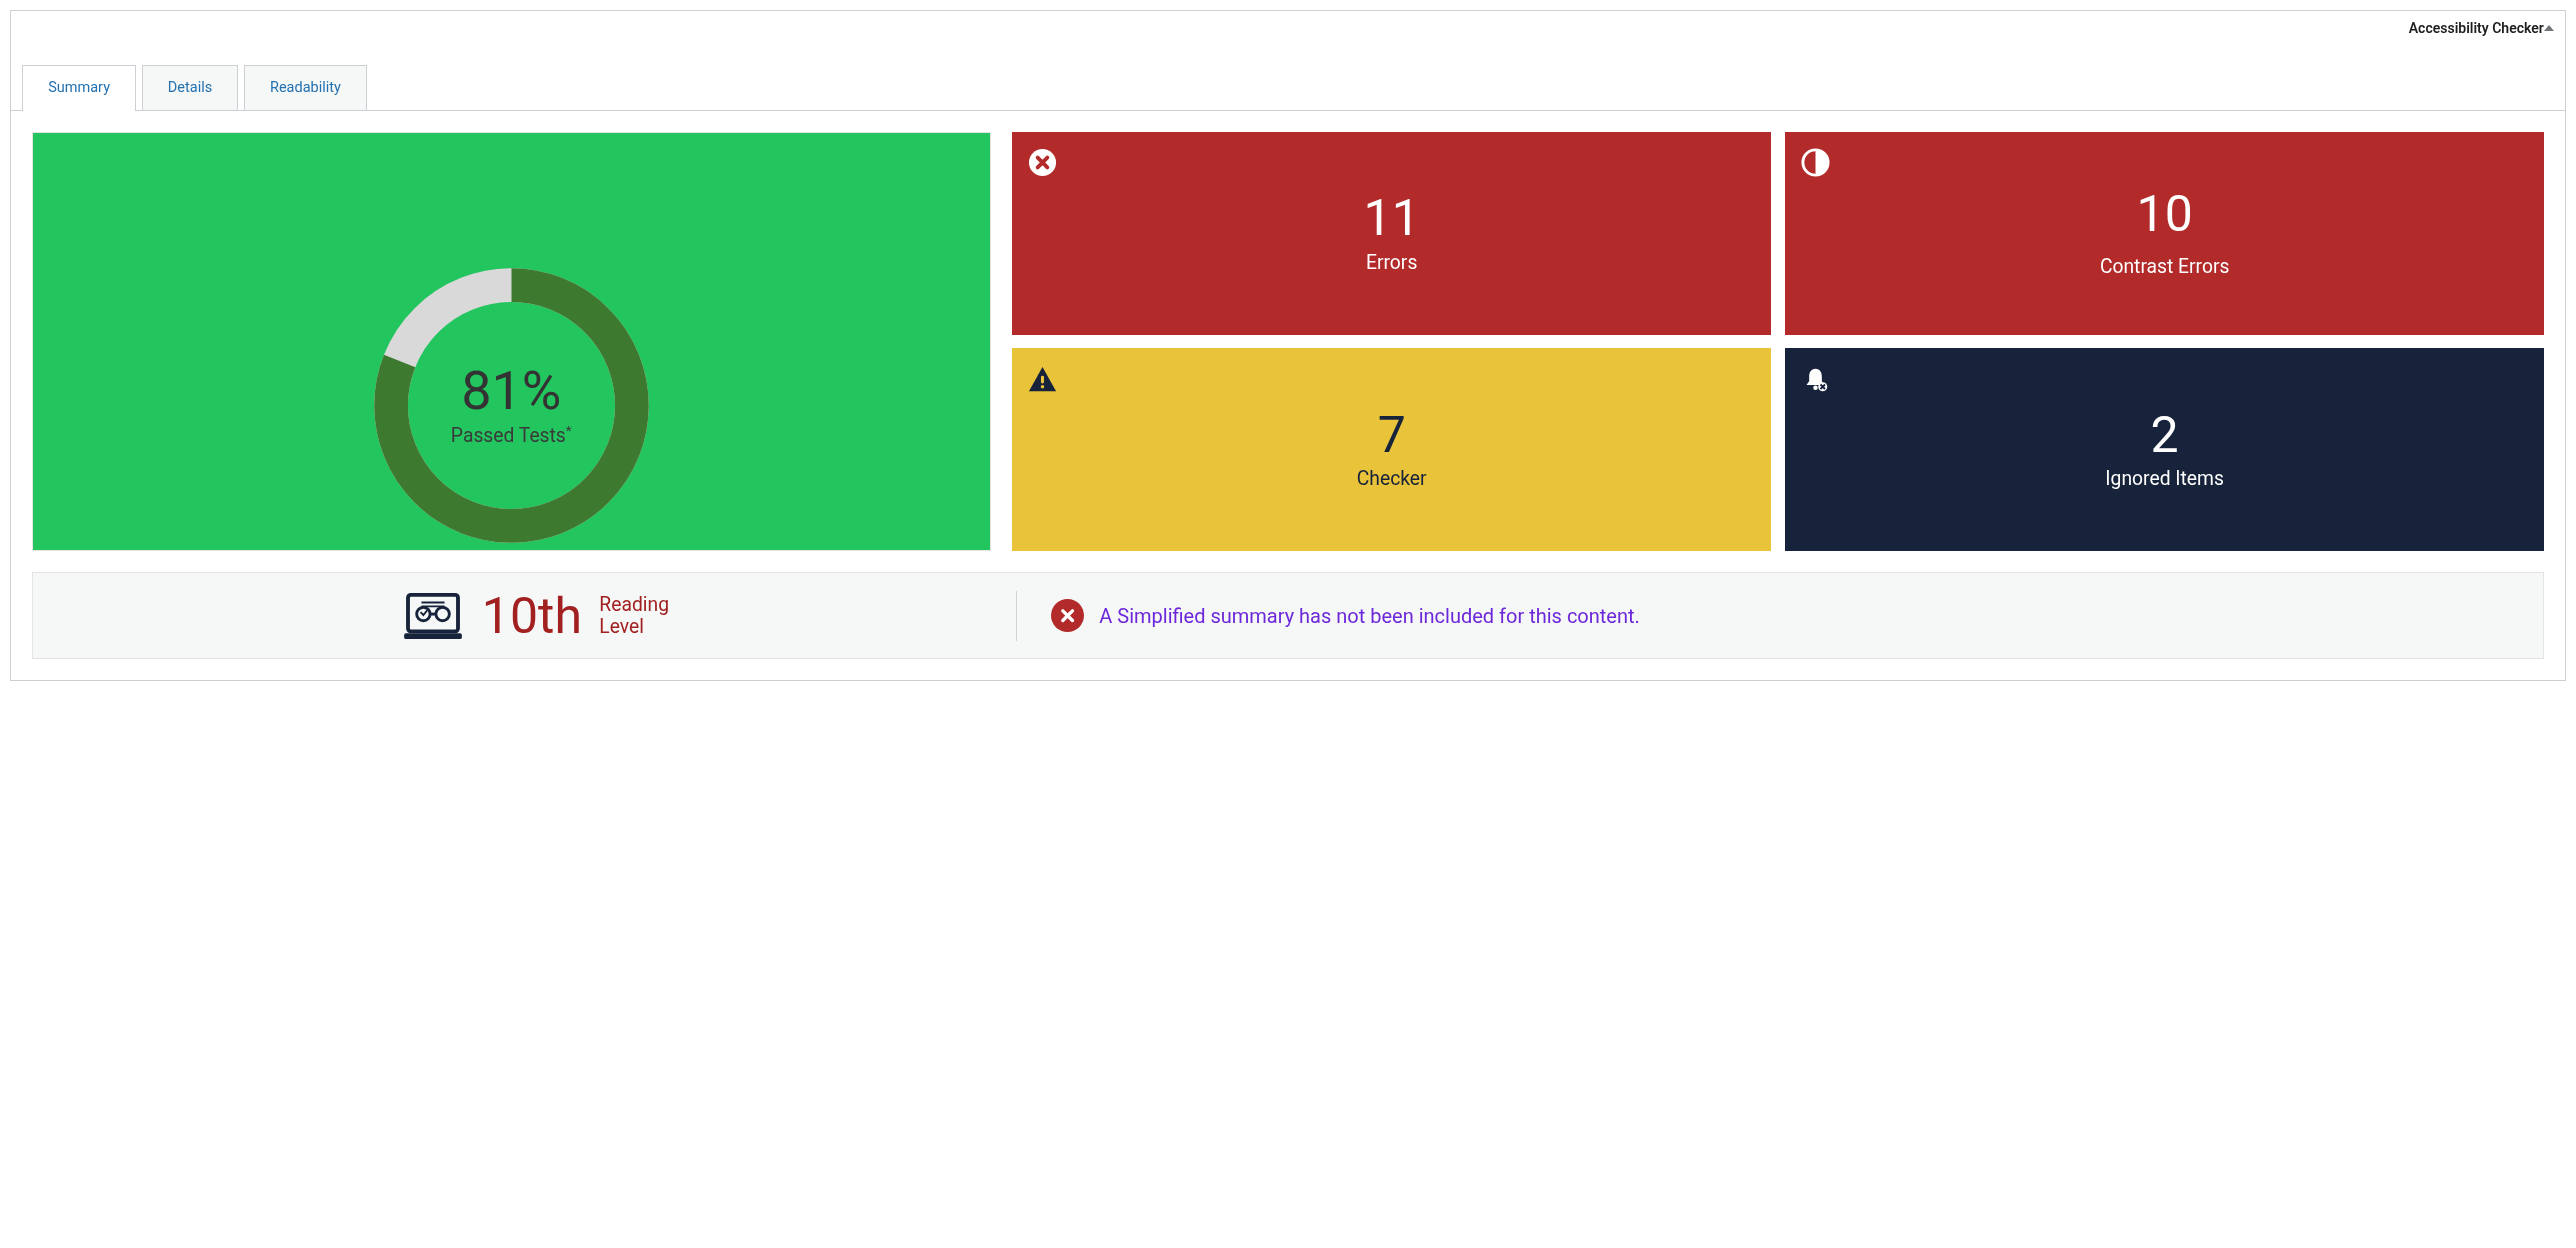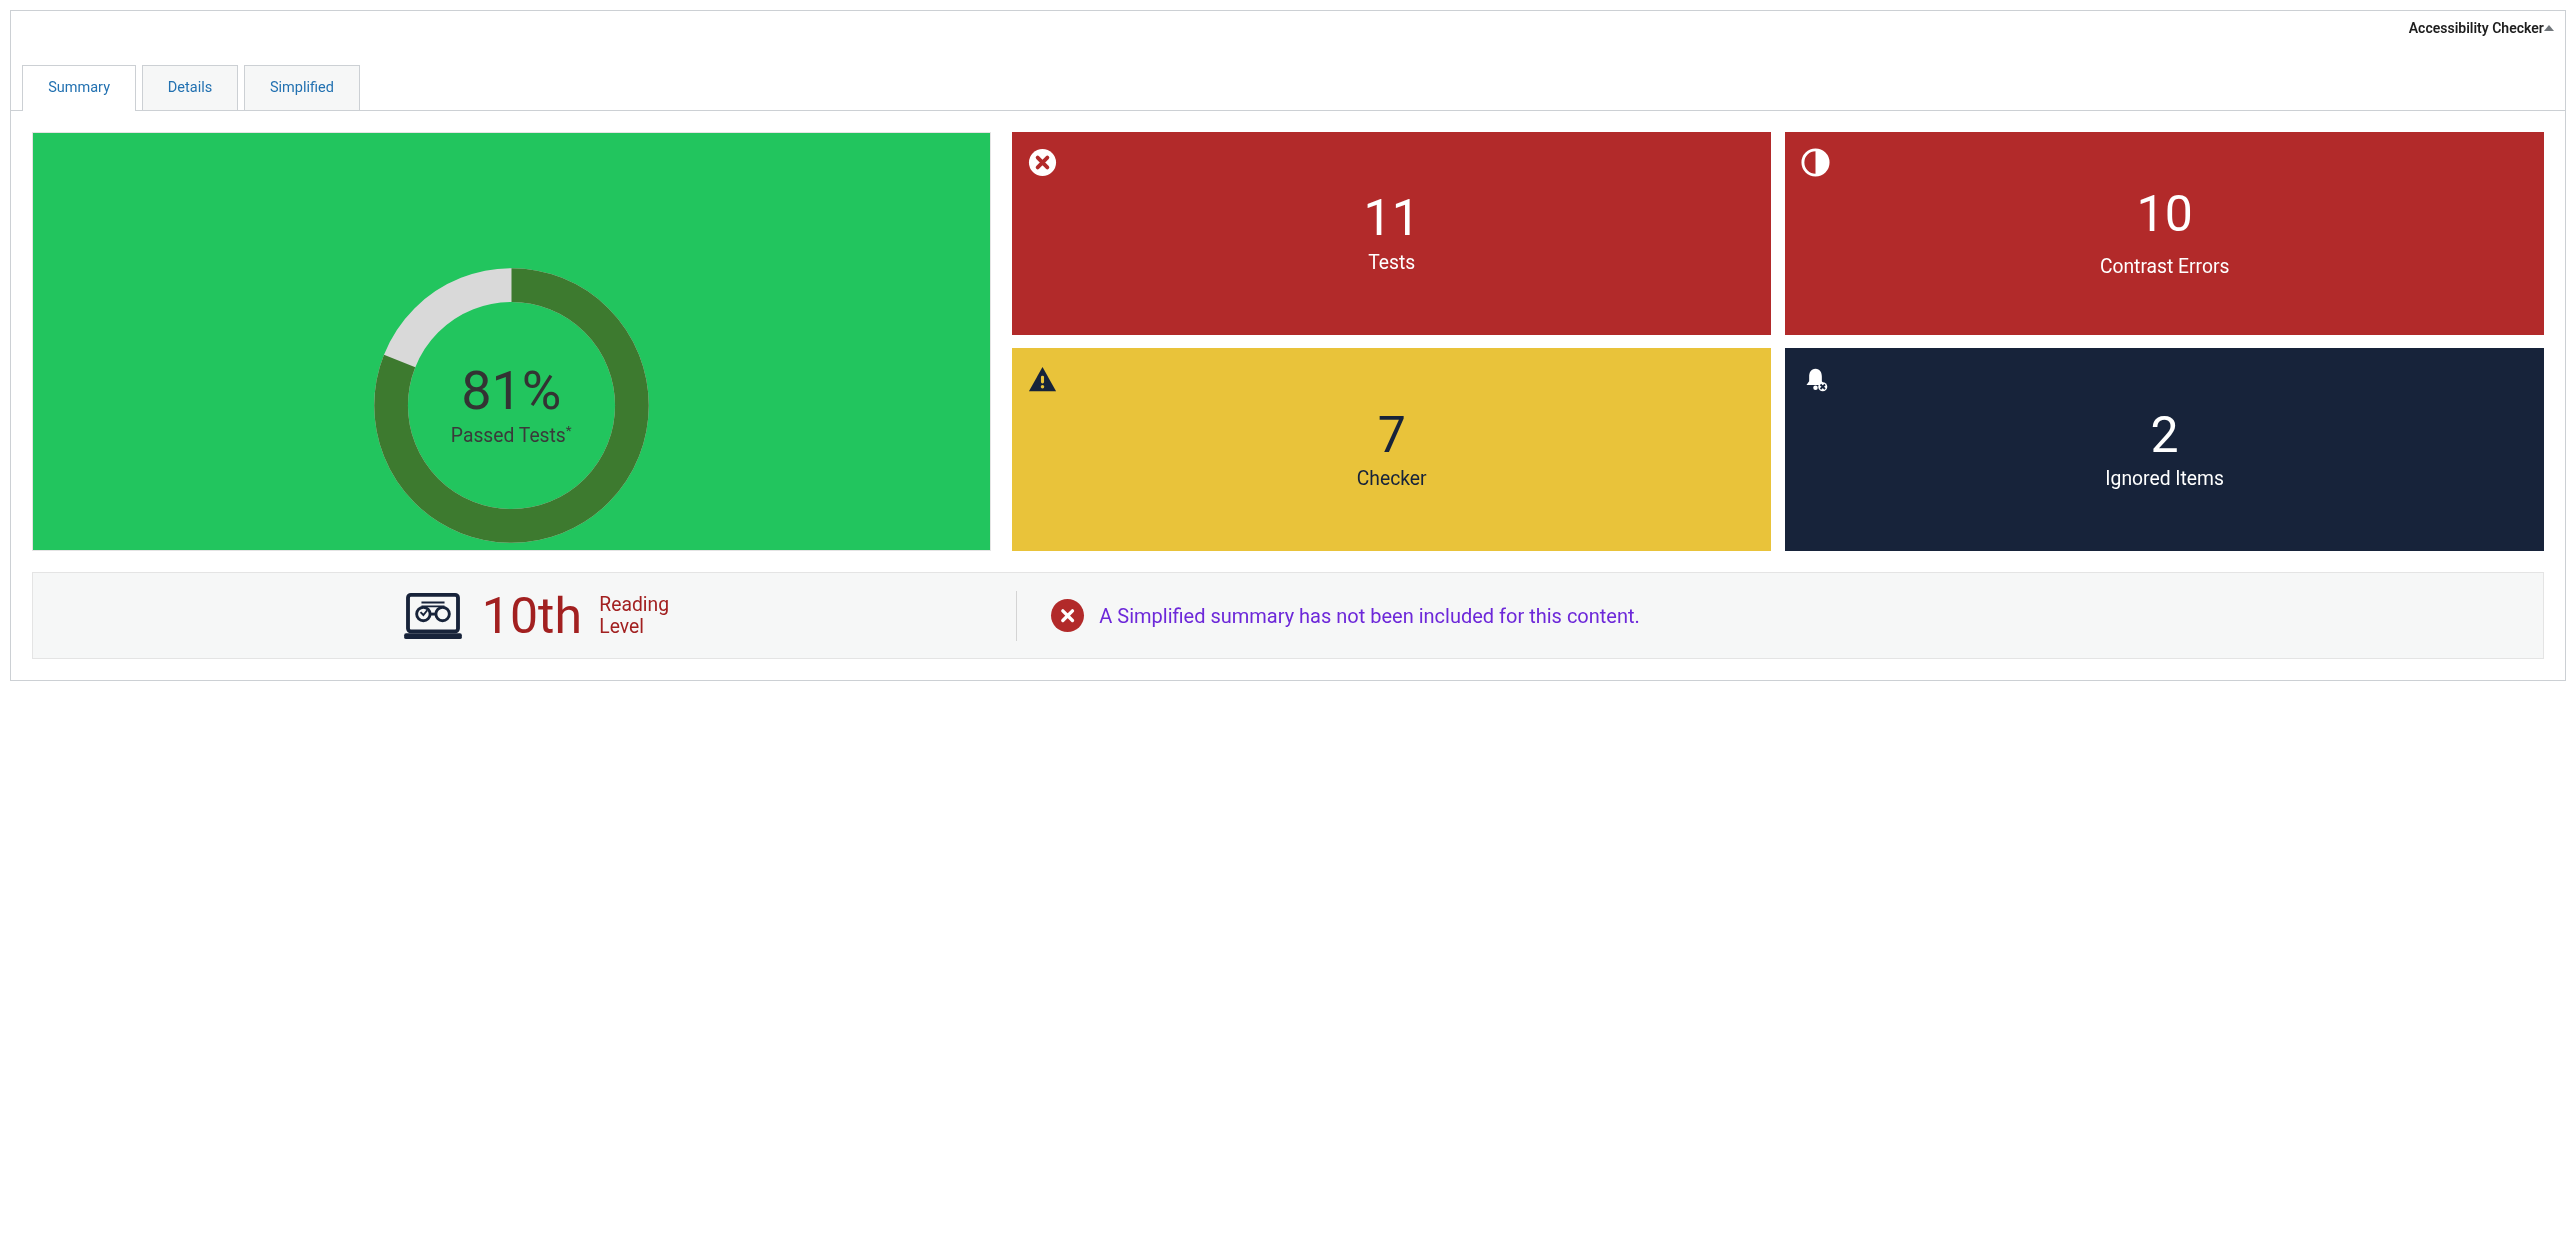--- a/index.html
+++ b/index.html
@@ -176,21 +176,21 @@
   </div>
 
   <div class="tabs">
     <div class="tab active">
       <span>Summary</span>
     </div>
     <div class="tab">
       <span>Details</span>
     </div>
     <div class="tab">
-      <span>Simplified</span>
+      <span>Readability</span>
     </div>
   </div>
 
   <div class="content">
 
     <div class="top-grid">
 
       <div class="passed-box">
         <div class="donut-wrap">
           <svg viewBox="0 0 120 120" width="289" height="289">
@@ -211,21 +211,21 @@
       <div class="stat-grid">
 
         <div class="stat errors">
           <span class="icon">
             <svg viewBox="0 0 32 32" width="31" height="31">
                 <circle cx="16" cy="16" r="14" fill="#fff"></circle>
                 <path d="M11 11 L21 21 M21 11 L11 21" stroke="#b22a2a" stroke-width="4" stroke-linecap="round"></path>
               </svg>
           </span>
           <div class="num">11</div>
-          <div class="lbl">Tests</div>
+          <div class="lbl">Errors</div>
         </div>
 
         <div class="stat contrast">
           <span class="icon">
             <svg viewBox="0 0 32 32" width="31" height="31">
                 <circle cx="16" cy="16" r="13" fill="none" stroke="#fff" stroke-width="3"></circle>
                 <path d="M16 3 a13 13 0 0 1 0 26 Z" fill="#fff"></path>
               </svg>
           </span>
           <div class="num">10</div>

